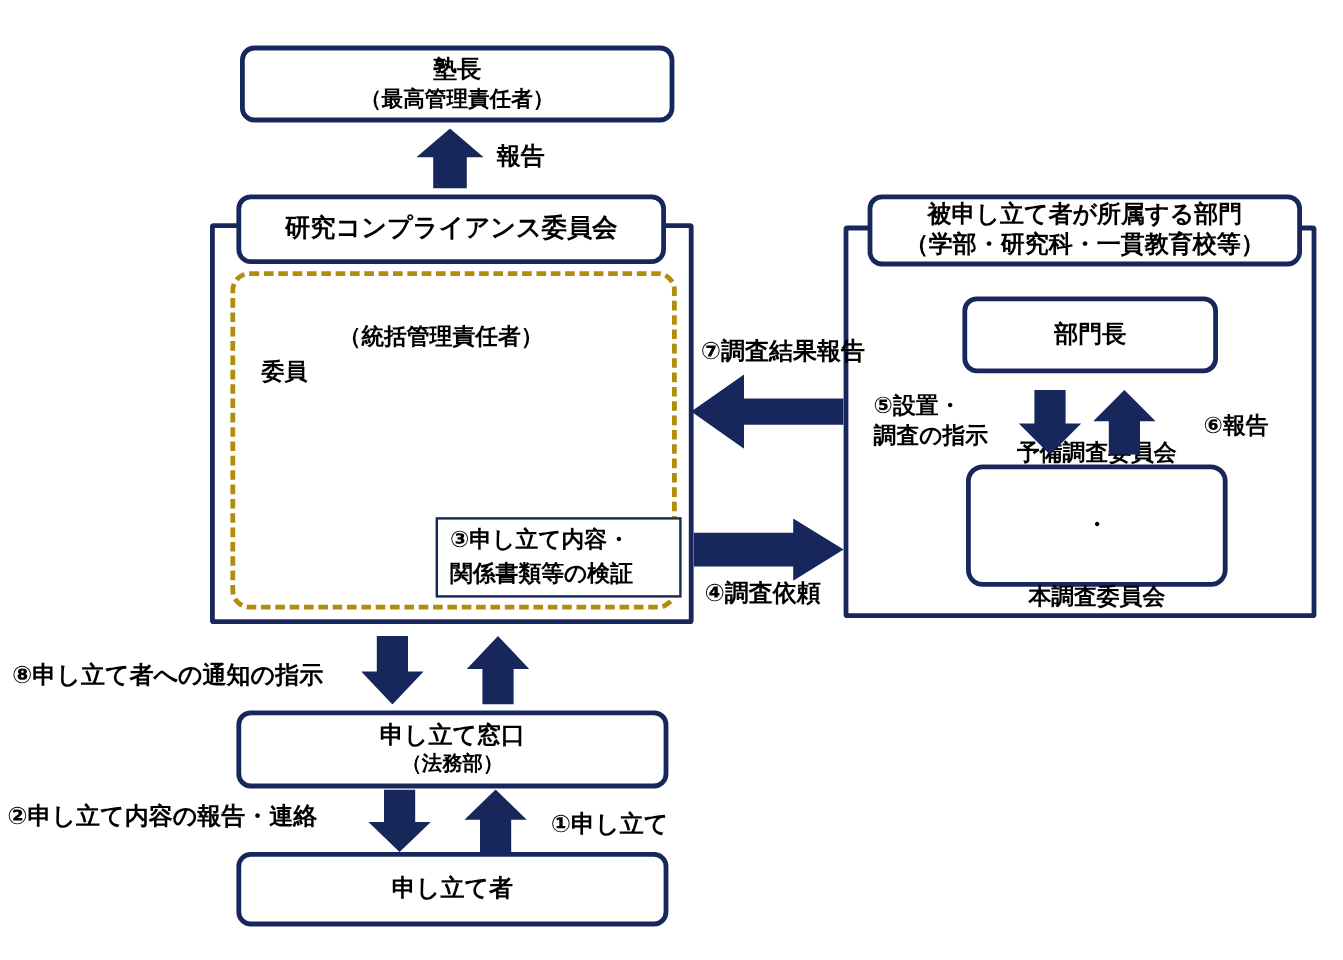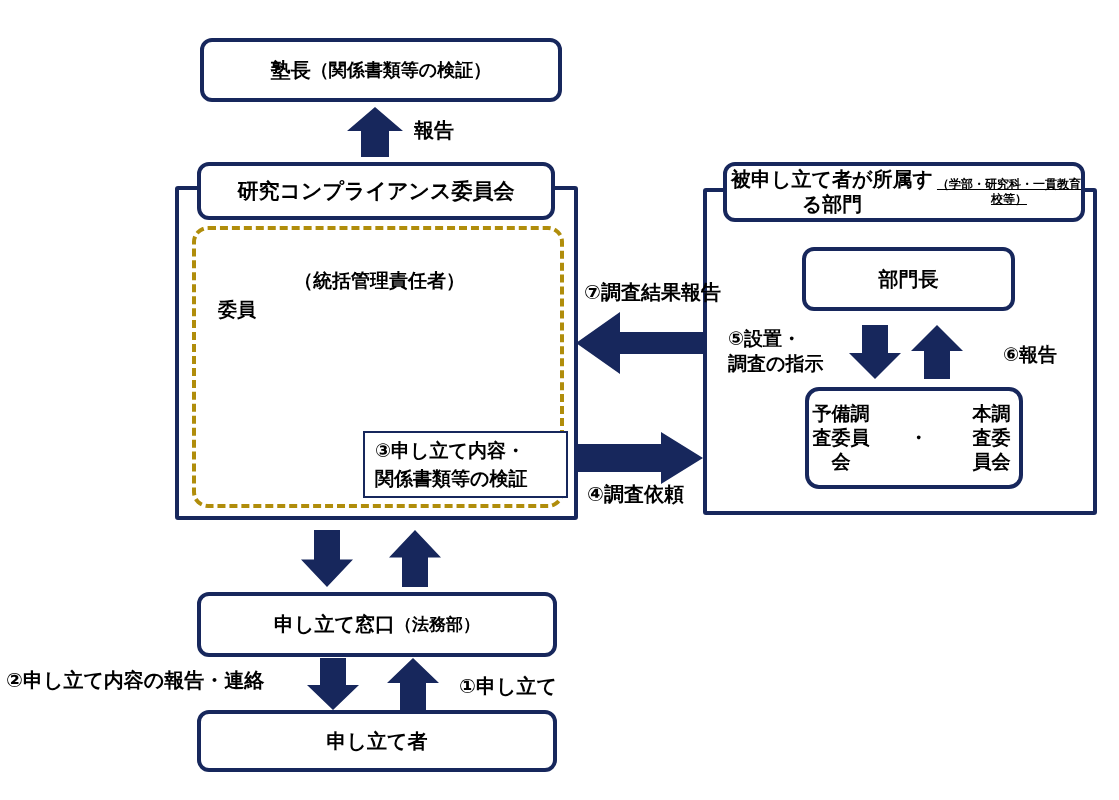--- a/index.html
+++ b/index.html
@@ -5,67 +5,67 @@
   :root { --navy:#17275c; --gold:#b08d0b; --ink:#000; }
   * { margin:0; padding:0; box-sizing:border-box; }
   html,body { background:#fff; }
   .stage {
     position:relative; width:1119px; height:800px; background:#fff;
     font-family:"Liberation Sans","DejaVu Sans",sans-serif;
     font-weight:bold; color:var(--ink); overflow:hidden;
   }
   .box {
     position:absolute; background:#fff; border:4px solid var(--navy);
-    display:flex; flex-direction:row; align-items:center; justify-content:center;
+    display:flex; flex-direction:column; align-items:center; justify-content:center;
     text-align:center; line-height:1.25; z-index:3;
   }
   .box.square { border-radius:3px; z-index:1; }
   .box.rounded { border-radius:12px; }
   .dashed {
     position:absolute; border:4px dashed var(--gold); border-radius:16px;
     background:transparent; z-index:2;
   }
   .thinbox {
     position:absolute; background:#fff; border:2px solid var(--navy);
     display:flex; flex-direction:column; justify-content:center;
     padding-left:10px; text-align:left; line-height:1.45; z-index:4;
   }
   .lbl { position:absolute; white-space:nowrap; z-index:5; }
   .arrow { position:absolute; color:var(--navy); z-index:4; }
   .arrow svg { display:block; width:100%; height:100%; }
-  .fs16{font-size:12px;text-decoration:underline;} .fs17{font-size:17px;} .fs18{font-size:18px;}
+  .fs16{font-size:20px;} .fs17{font-size:17px;} .fs18{font-size:18px;}
   .fs19{font-size:19px;} .fs20{font-size:20px;} .fs21{font-size:21px;}
   .inner-text { position:absolute; font-size:19px; white-space:nowrap; z-index:3; }
 </style>
 </head>
 <body>
 
 <div class="stage">
 
   <div class="box rounded" style="left:200px; top:38px; width:362px; height:64px;">
     <div class="fs20">塾長</div>
-    <div class="fs18">（関係書類等の検証）</div>
+    <div class="fs18">（最高管理責任者）</div>
   </div>
 
   <div class="arrow" style="left:347px; top:107px; width:56px; height:50px;">
     <svg viewBox="0 0 52 54" preserveAspectRatio="none">
         <polygon points="26,0 52,26 39,26 39,54 13,54 13,26 0,26" fill="currentColor"></polygon>
       </svg>
   </div>
   <div class="lbl fs20" style="left:414px; top:117px;">報告</div>
 
   <div class="box square" style="left:175px; top:186px; width:403px; height:334px;"></div>
 
   <div class="dashed" style="left:192px; top:226px; width:372px; height:282px;"></div>
 
   <div class="box rounded" style="left:197px; top:162px; width:358px; height:58px;">
     <div class="fs21">研究コンプライアンス委員会</div>
   </div>
 
-  <div class="inner-text" style="left:282px; top:268px;margin-left:12px;">（統括管理責任者）</div>
+  <div class="inner-text" style="left:282px; top:268px;">（統括管理責任者）</div>
   <div class="inner-text" style="left:218px; top:297px;">委員</div>
 
   <div class="thinbox fs19" style="left:363px; top:431px; width:205px; height:67px;">
     <div>③申し立て内容・</div>
     <div>関係書類等の検証</div>
   </div>
 
   <div class="box square" style="left:703px; top:188px; width:394px; height:327px;"></div>
 
   <div class="box rounded" style="left:723px; top:162px; width:362px; height:60px;">
@@ -116,20 +116,21 @@
   <div class="arrow" style="left:301px; top:530px; width:52px; height:57px;">
     <svg viewBox="0 0 52 54" preserveAspectRatio="none">
         <polygon points="26,54 0,28 13,28 13,0 39,0 39,28 52,28" fill="currentColor"></polygon>
       </svg>
   </div>
   <div class="arrow" style="left:389px; top:530px; width:52px; height:57px;">
     <svg viewBox="0 0 52 54" preserveAspectRatio="none">
         <polygon points="26,0 52,26 39,26 39,54 13,54 13,26 0,26" fill="currentColor"></polygon>
       </svg>
   </div>
+  <div class="lbl fs20" style="left:10px; top:549px;">⑧申し立て者への通知の指示</div>
 
   <div class="box rounded" style="left:197px; top:592px; width:360px; height:65px;">
     <div class="fs20">申し立て窓口</div>
     <div class="fs17">（法務部）</div>
   </div>
 
   <div class="arrow" style="left:307px; top:658px; width:52px; height:52px;">
     <svg viewBox="0 0 52 54" preserveAspectRatio="none">
         <polygon points="26,54 0,28 13,28 13,0 39,0 39,28 52,28" fill="currentColor"></polygon>
       </svg>

